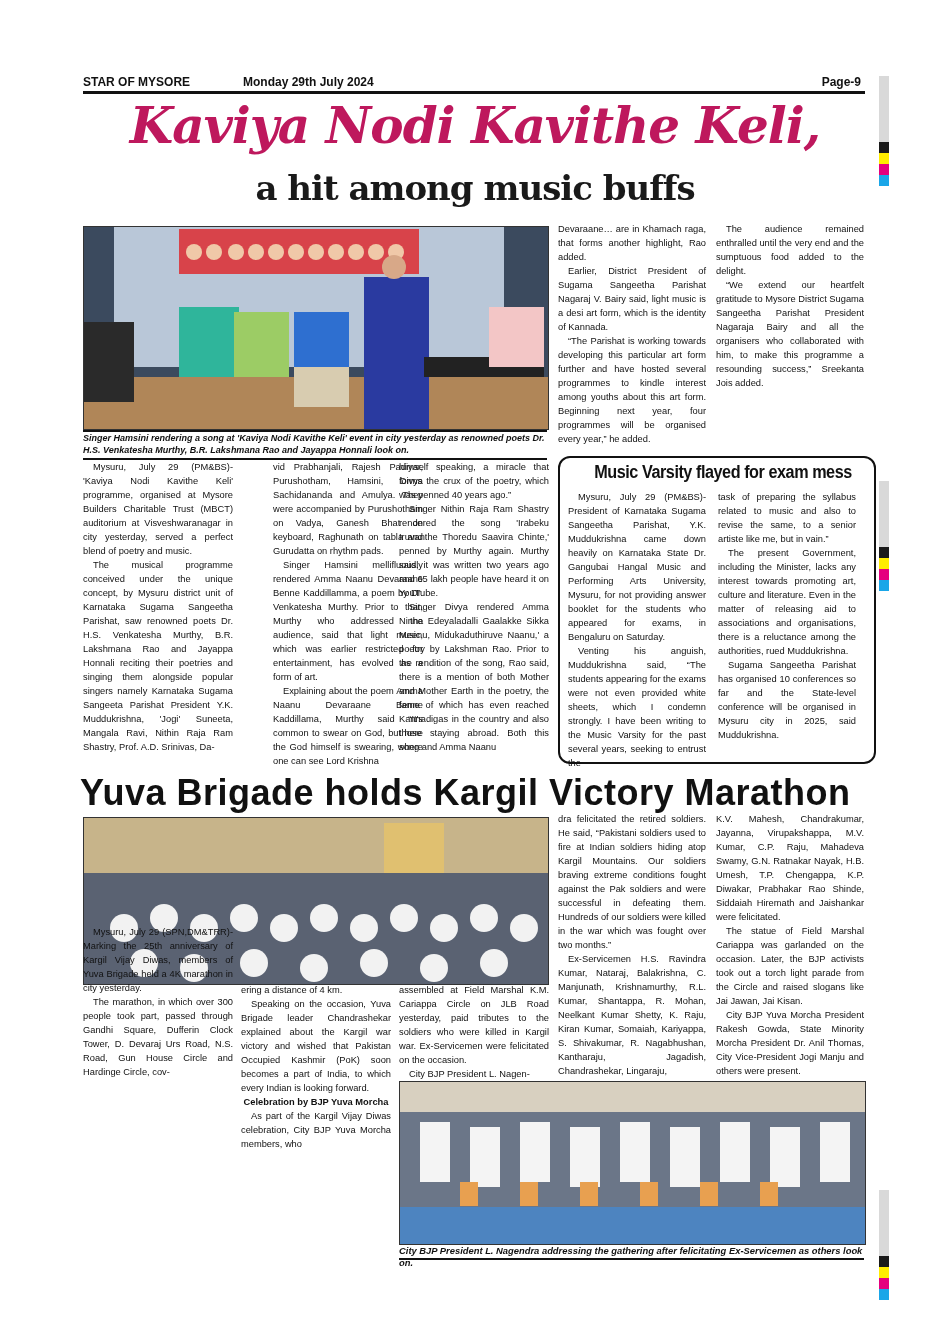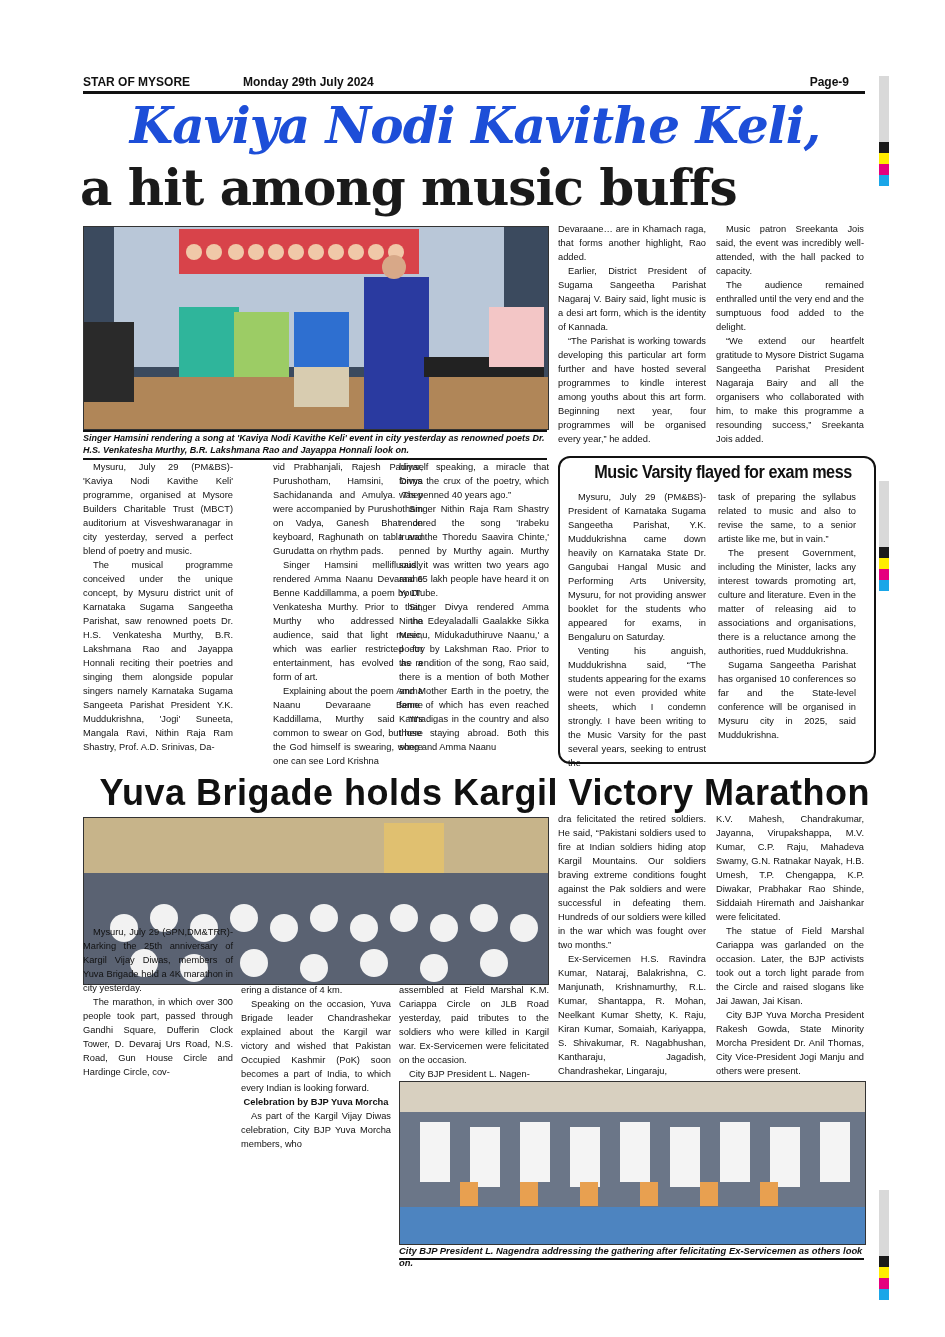--- a/index.html
+++ b/index.html
@@ -1,31 +1,31 @@
 <!DOCTYPE html>
 <html><head>
 <meta charset="utf-8">
 <style>
   html, body { margin:0; padding:0; background:#fff; }
   body { width:945px; height:1337px; position:relative; overflow:hidden; font-family:"Liberation Sans", sans-serif; color:#111; }
   .abs { position:absolute; }
   .masthead { left:83px; top:73px; width:782px; height:18px; border-bottom:3px solid #111; font-size:12px; font-weight:bold; }
   .masthead .paper { position:absolute; left:0; top:2px; }
   .masthead .date { position:absolute; left:160px; top:2px; }
-  .masthead .page { position:absolute; right:16px; top:2px;padding-left:37px; }
-  .h1-red { left:80px; top:96px; width:790px; text-align:center; color:#1d4ed8; font-family:"DejaVu Serif", serif; font-style:italic; font-weight:bold; font-size:50px; letter-spacing:-1px; line-height:60px; }
-  .h1-black { left:80px; top:156px; width:790px; color:#1a1a1a; font-family:"DejaVu Serif", serif; font-weight:bold; font-size:50px; line-height:64px; letter-spacing:-1px; }
+  .masthead .page { position:absolute; right:4px; top:2px;padding-left:37px; }
+  .h1-red { left:80px; top:96px; width:790px; text-align:center; color:#be185d; font-family:"DejaVu Serif", serif; font-style:italic; font-weight:bold; font-size:50px; letter-spacing:-1px; line-height:60px; }
+  .h1-black { left:80px; top:156px; width:790px; text-align:center; color:#1a1a1a; font-family:"DejaVu Serif", serif; font-weight:bold; font-size:34px; line-height:64px; letter-spacing:-1px; }
   .photo { background:#777; overflow:hidden; border:1px solid #333; }
   .caption { font-size:9px; font-style:italic; font-weight:bold; line-height:12px; }
   .col { font-size:9.3px; line-height:14px; text-align:justify; hyphens:auto; }
   .col p { margin:0; text-indent:10px; }
   .col .sub { text-align:center; font-weight:bold; text-indent:0; }
   .box { border:2px solid #111; border-radius:12px; }
   .box-title { font-family:"Liberation Sans", sans-serif; font-weight:bold; font-size:18px; text-align:center; letter-spacing:-0.5px; transform:scaleX(0.9); }
-  .h2 { left:80px; top:770px; width:790px; text-align:right; font-family:"Liberation Sans", sans-serif; font-weight:bold; font-size:36px; letter-spacing:0.5px; line-height:46px; }
+  .h2 { left:80px; top:770px; width:790px; text-align:left; font-family:"Liberation Sans", sans-serif; font-weight:bold; font-size:36px; letter-spacing:0.5px; line-height:46px; }
   .rule { border-top:2px solid #111; }
   .colorbar { width:10px; }
   .cb-grey { background:#d9d9d9; }
   .cb-k { background:#1a1a1a; height:11px; }
   .cb-y { background:#ffed00; height:11px; }
   .cb-m { background:#e5007e; height:11px; }
   .cb-c { background:#1aa6e8; height:11px; }
 </style>
 </head>
 <body>
@@ -86,21 +86,20 @@
   <p style="text-indent:0">himself speaking, a miracle that forms the crux of the poetry, which was penned 40 years ago.”</p>
   <p>Singer Nithin Raja Ram Shastry rendered the song 'Irabeku Iruvanthe Thoredu Saavira Chinte,' penned by Murthy again. Murthy said, it was written two years ago and 65 lakh people have heard it on YouTube.</p>
   <p>Singer Divya rendered Amma Ninna Edeyaladalli Gaalakke Sikka Meenu, Midukaduthiruve Naanu,' a poetry by Lakshman Rao. Prior to the rendition of the song, Rao said, there is a mention of both Mother and Mother Earth in the poetry, the fame of which has even reached Kannadigas in the country and also those staying abroad. Both this song and Amma Naanu</p>
 </div>
 <div class="abs col" style="left:558px;top:222px;width:148px;">
   <p style="text-indent:0">Devaraane… are in Khamach raga, that forms another highlight, Rao added.</p>
   <p>Earlier, District President of Sugama Sangeetha Parishat Nagaraj V. Bairy said, light music is a desi art form, which is the identity of Kannada.</p>
   <p>“The Parishat is working towards developing this particular art form further and have hosted several programmes to kindle interest among youths about this art form. Beginning next year, four programmes will be organised every year,” he added.</p>
 </div>
 <div class="abs col" style="left:716px;top:222px;width:148px;">
-  <p>Music patron Sreekanta Jois said, the event was incredibly well-attended, with the hall packed to capacity.</p>
   <p>The audience remained enthralled until the very end and the sumptuous food added to the delight.</p>
   <p>“We extend our heartfelt gratitude to Mysore District Sugama Sangeetha Parishat President Nagaraja Bairy and all the organisers who collaborated with him, to make this programme a resounding success,” Sreekanta Jois added.</p>
 </div>
 
 <div class="abs box" style="left:558px;top:456px;width:302px;height:304px;padding-left:12px;">
   <div class="box-title" style="margin-top:4px;">Music Varsity flayed for exam mess</div>
   <div class="abs col" style="left:8px;top:32px;width:138px;">
     <p>Mysuru, July 29 (PM&amp;BS)- President of Karnataka Sugama Sangeetha Parishat, Y.K. Muddukrishna came down heavily on Karnataka State Dr. Gangubai Hangal Music and Performing Arts University, Mysuru, for not providing answer booklet for the students who appeared for exams, in Bengaluru on Saturday.</p>
     <p>Venting his anguish, Muddukrishna said, “The students appearing for the exams were not even provided white sheets, which I condemn strongly. I have been writing to the Music Varsity for the past several years, seeking to entrust the</p>
   </div>

